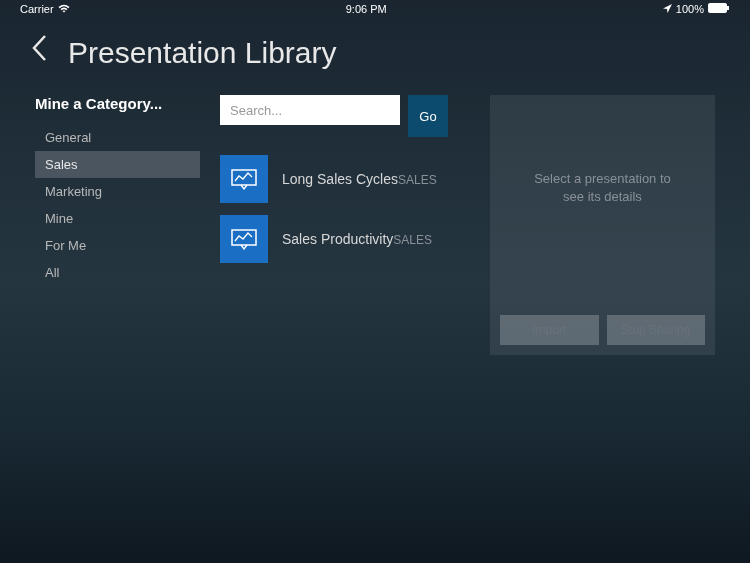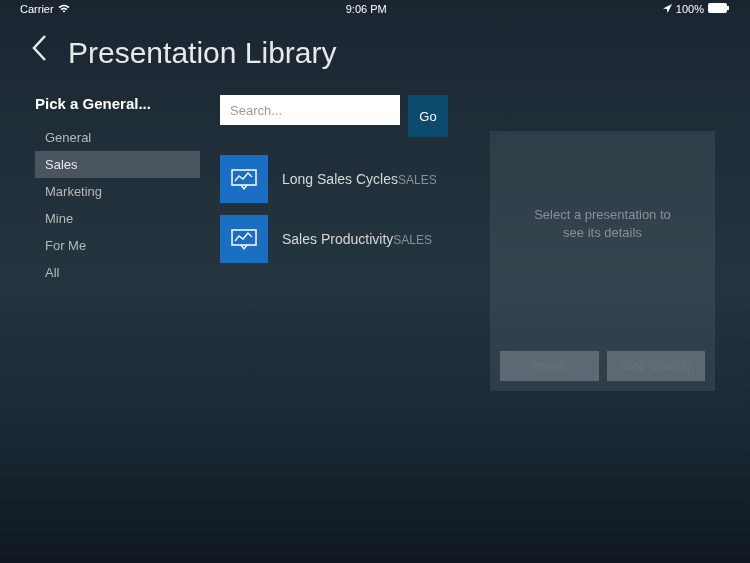--- a/index.html
+++ b/index.html
@@ -135,21 +135,20 @@
     }
     .detail-panel {
       width: 225px;
       height: 260px;
       background: rgba(100, 110, 120, 0.25);
       flex-shrink: 0;
       display: flex;
       flex-direction: column;
       justify-content: space-between;
       padding: 0 10px 10px 10px;
-      margin-top: 36px;
     }
     .detail-msg {
       text-align: center;
       font-size: 13px;
       color: #8a9098;
       margin-top: 75px;
       line-height: 1.4;
       font-weight: 400;
     }
     .detail-buttons {
@@ -202,21 +201,21 @@
   <div class="back-chevron">
     <svg width="18" height="30" viewBox="0 0 18 30">
         <path d="M15 3 L4 15 L15 27" stroke="#e8e8e8" stroke-width="2.5" fill="none"></path>
       </svg>
   </div>
   <div class="page-title">Presentation Library</div>
 </div>
 
 <div class="content">
   <div class="sidebar">
-    <div class="sidebar-title">Pick a General...</div>
+    <div class="sidebar-title">Mine a Category...</div>
     <div class="category-item">General</div>
     <div class="category-item selected">Sales</div>
     <div class="category-item">Marketing</div>
     <div class="category-item">Mine</div>
     <div class="category-item">For Me</div>
     <div class="category-item">All</div>
   </div>
 
   <div class="main">
     <div class="search-row">

